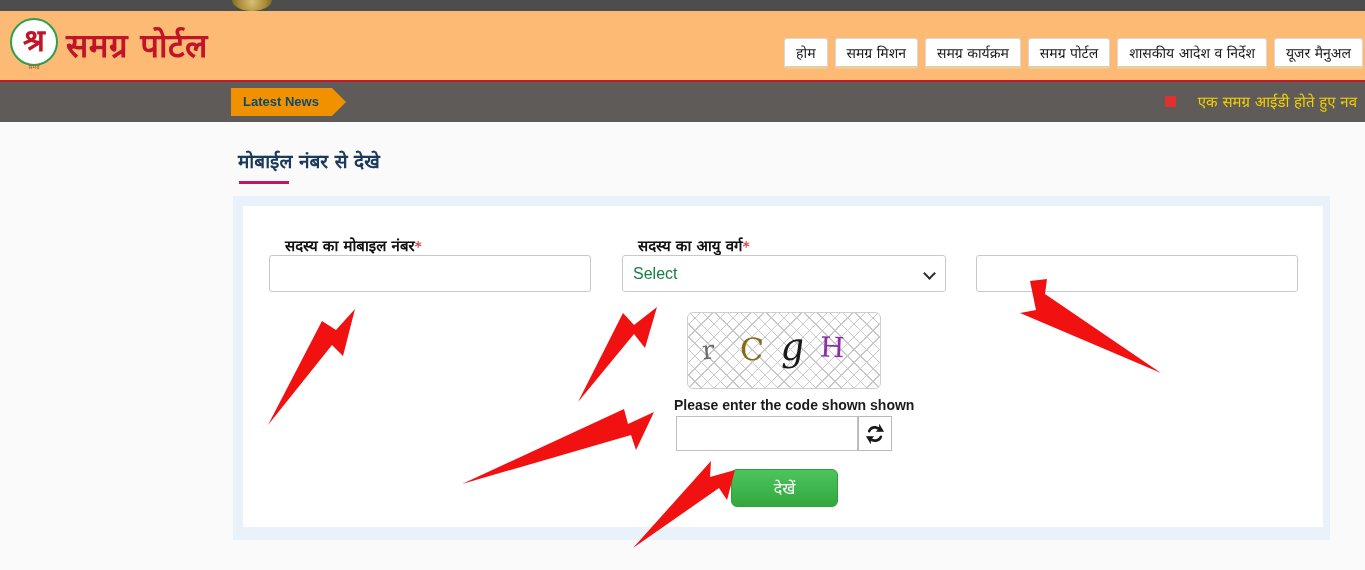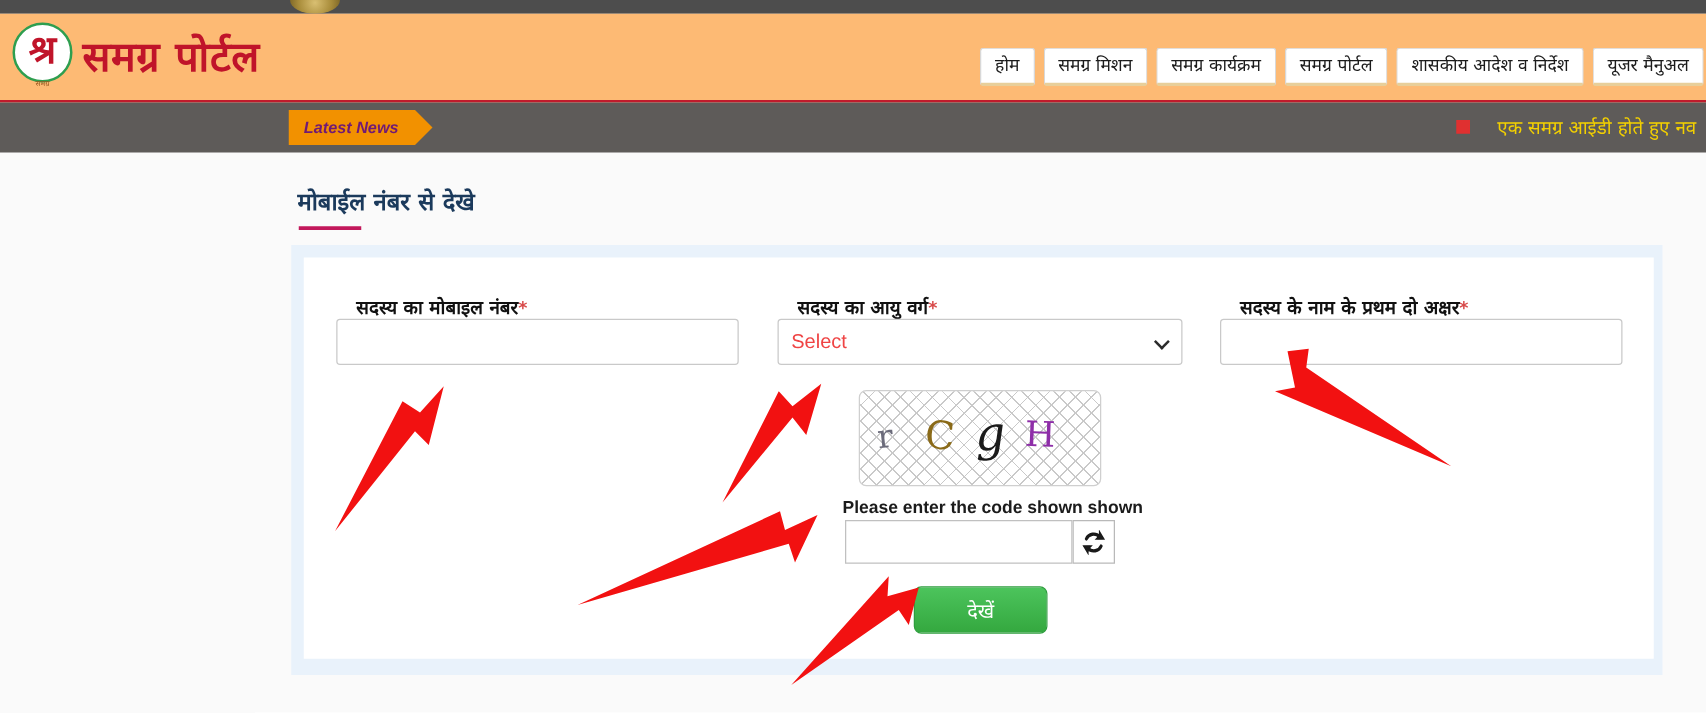--- a/index.html
+++ b/index.html
@@ -106,28 +106,27 @@
   
   .ticker {
     position: absolute; left: 0; top: 82px;
     width: 1365px; height: 40px;
     background: #5e5b59;
   }
   .ticker-tag {
     position: absolute; left: 231px; top: 88px;
     height: 28px;
     background: #f29100;
-    color: #701a75;
+    color: #0c4a6e;
     font-size: 13px;
     font-weight: bold;
     line-height: 28px;
     padding: 0 13px 0 12px;
     font-family: "Liberation Sans", sans-serif;
     white-space: nowrap;
-    font-style: italic;
   }
   .ticker-tag::after {
     content: "";
     position: absolute; right: -14px; top: 0;
     width: 0; height: 0;
     border-top: 14px solid transparent;
     border-bottom: 14px solid transparent;
     border-left: 14px solid #f29100;
   }
   .ticker-item {
@@ -196,21 +195,21 @@
     outline: none;
   }
   .sel-input {
     position: absolute;
     height: 37px;
     border: 1px solid #c9c9c9;
     border-radius: 3px;
     background: #ffffff;
     font-size: 16px;
     padding: 0 10px;
-    color: #ef4444;
+    color: #15803d;
     font-family: "Liberation Sans", sans-serif;
     display: flex; align-items: center;
     cursor: pointer;
   }
   .sel-caret {
     position: absolute; right: 11px; top: 13px;
     width: 9px; height: 9px;
     border-right: 2px solid #2b2b2b;
     border-bottom: 2px solid #2b2b2b;
     transform: rotate(45deg);
@@ -335,23 +334,20 @@
     <input class="txt-input" style="left: 26px; top: 49px; width: 322px;" placeholder="">
 
     <div class="field-label" style="left:379px; top:29px;">
       <span>सदस्य का आयु वर्ग</span><span class="req">*</span>
     </div>
     <div class="sel-input" style="left:379px; top:49px; width:324px;">
       <span>Select</span>
       <span class="sel-caret"></span>
     </div>
 
-    <div class="field-label" style="left:733px; top:29px;">
-      <span>सदस्य के नाम के प्रथम दो अक्षर</span><span class="req">*</span>
-    </div>
     <input class="txt-input" style="left: 733px; top: 49px; width: 322px;" placeholder="">
   </div>
 
   <div class="captcha-img">
     <span class="cap-ch cap1">r</span>
     <span class="cap-ch cap2">C</span>
     <span class="cap-ch cap3">g</span>
     <span class="cap-ch cap4">H</span>
   </div>
 

